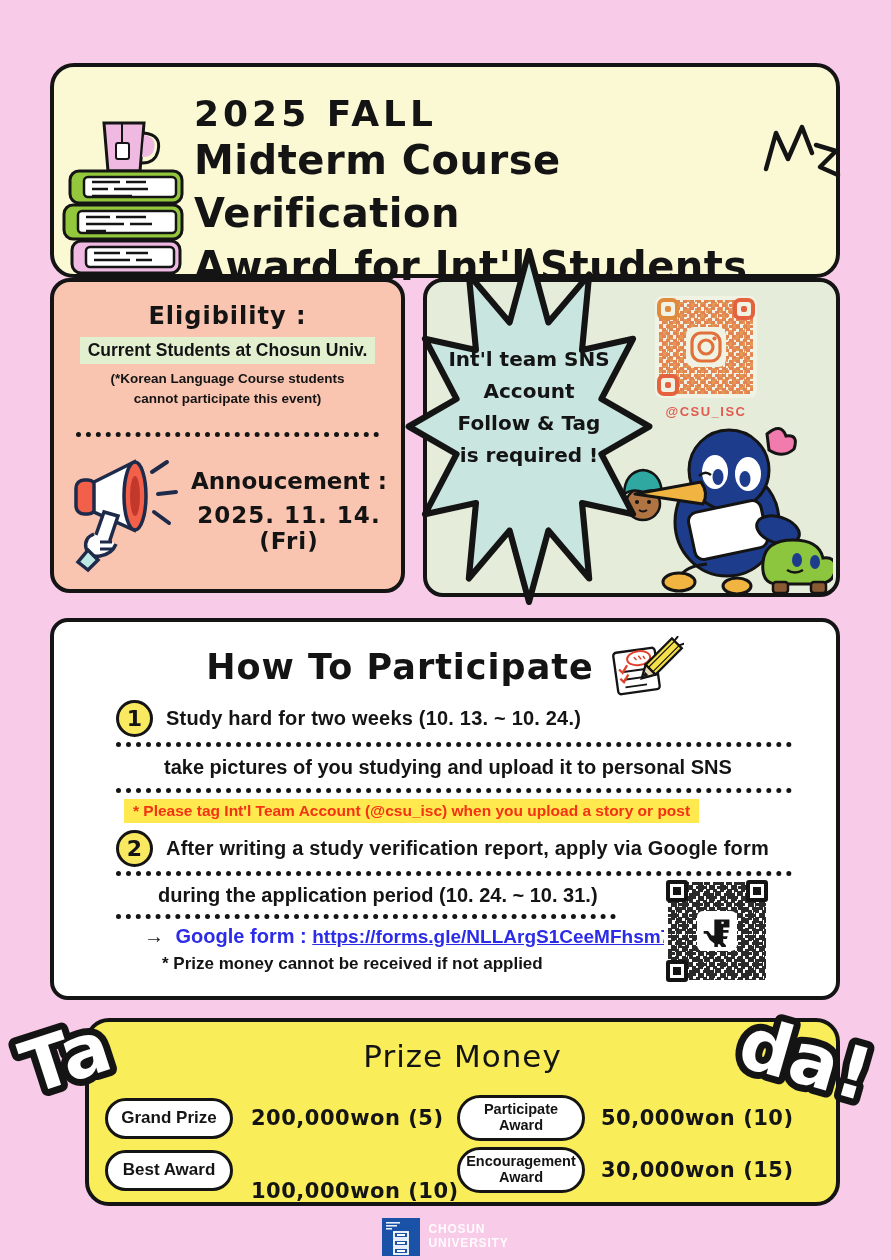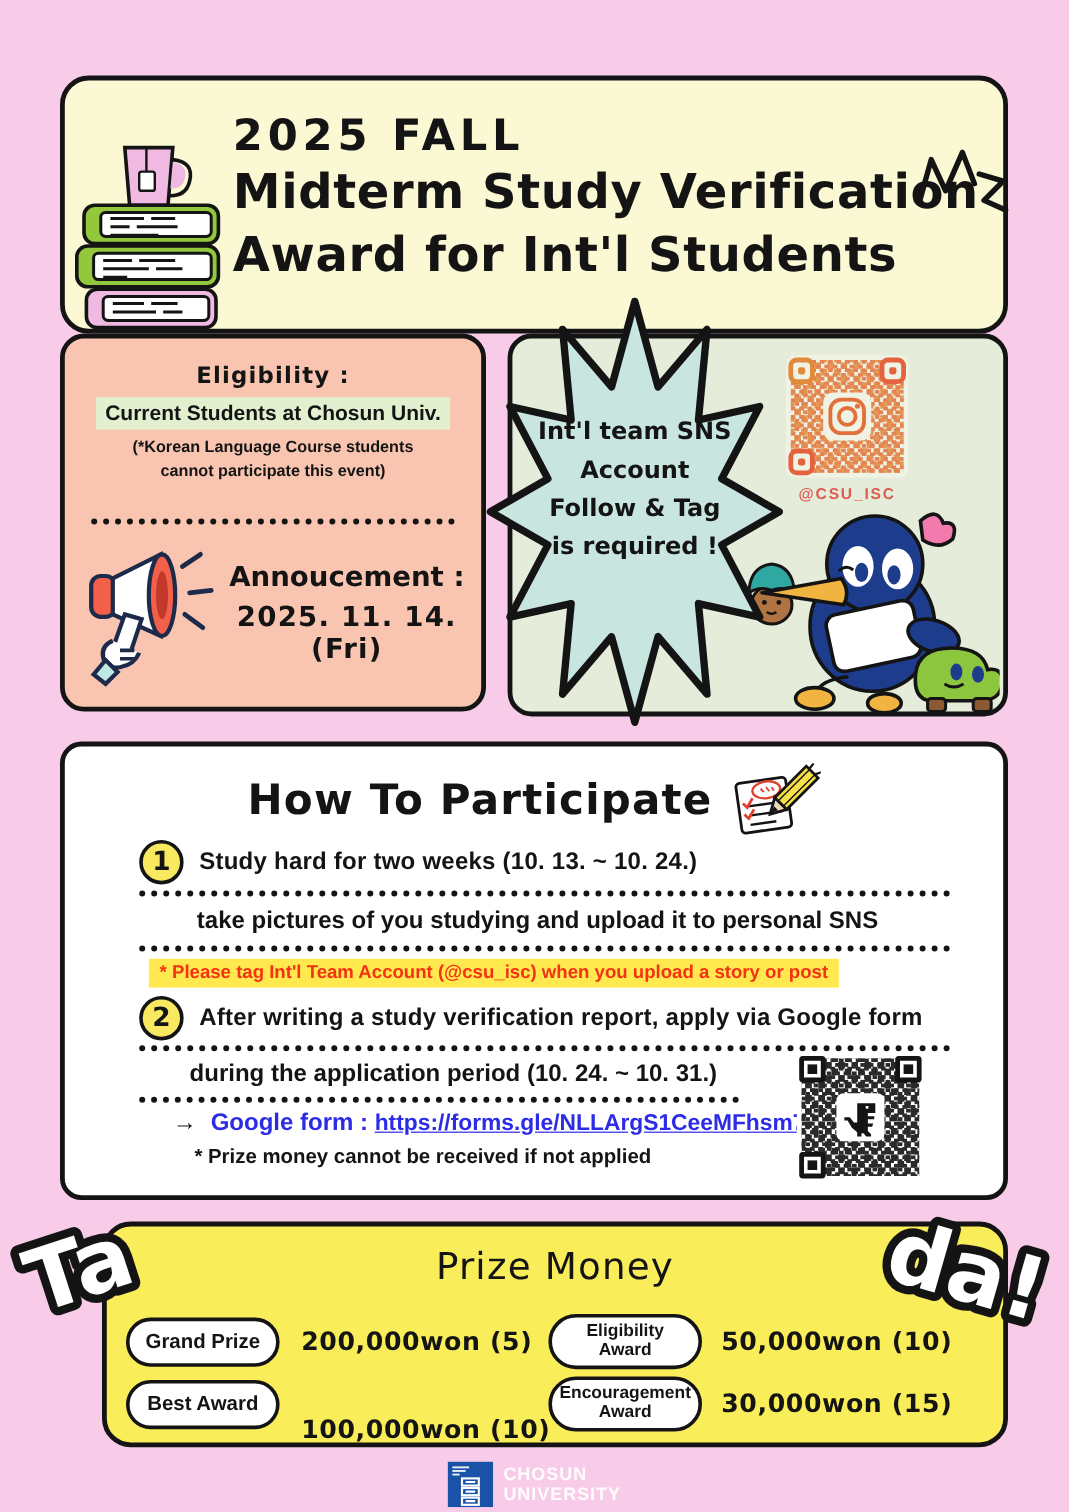--- a/index.html
+++ b/index.html
@@ -11,21 +11,21 @@
   
   #header{left:50px;top:48px;width:790px;height:215px;border-radius:24px;background:#FBF8D4;margin-top:15px;}
   #header .htext{position:absolute;left:140px;top:26px;}
   .season{font-size:36px;font-weight:bold;letter-spacing:4px;}
   .title-line{font-size:40px;font-weight:bold;letter-spacing:0.5px;line-height:1.32;}
   .books-svg{position:absolute;left:8px;top:42px;}
   .doodle-svg{position:absolute;left:706px;top:56px;}
 
   
   #eligibility{left:50px;top:278px;width:355px;height:315px;border-radius:20px;background:#F9C5B1;text-align:center;}
-  .elig-h{margin-top:20px;font-size:19px;font-weight:bold;letter-spacing:1px;}
+  .elig-h{margin-top:20px;font-size:24px;font-weight:bold;letter-spacing:1px;}
   .elig-hl{display:inline-block;margin-top:7px;padding:3px 8px;background:#E2F0D0;font-size:17.5px;font-weight:bold;}
   .elig-note{font-size:13.5px;font-weight:bold;line-height:1.5;margin-top:5px;}
   .dotline{border-top:5px dotted #141414;height:0;}
   #eligibility .dotline{position:absolute;left:22px;right:22px;top:150px;}
   .mega-svg{position:absolute;left:16px;top:168px;}
   .announce{position:absolute;left:128px;top:186px;width:214px;}
   .announce .a1{font-size:23px;font-weight:bold;}
   .announce .a2{font-size:23px;font-weight:bold;margin-top:8px;letter-spacing:1px;}
 
   
@@ -94,21 +94,21 @@
     display:flex;align-items:center;justify-content:center;text-align:center;
     font-weight:bold;line-height:1.08;padding:2px 6px;}
   .pill-big{width:128px;height:41px;font-size:17px;}
   .pill-sm{width:128px;height:46px;font-size:14.5px;}
   .pval{position:absolute;font-size:21px;font-weight:bold;letter-spacing:0.5px;font-family:"DejaVu Sans",sans-serif;}
   .ta-svg{position:absolute;left:-6px;top:998px;z-index:6;}
   .da-svg{position:absolute;left:722px;top:992px;z-index:6;}
 
   
   .footer{position:absolute;left:0;right:0;top:1214px;height:46px;display:flex;align-items:center;justify-content:center;gap:8px;}
-  .wordmark{font-size:15px;font-weight:bold;letter-spacing:0.8px;color:rgba(255,255,255,0.93);line-height:1.15;}
+  .wordmark{font-size:12px;font-weight:bold;letter-spacing:0.8px;color:rgba(255,255,255,0.93);line-height:1.15;}
 </style>
 </head>
 <body>
 
 <div class="poster">
 
   <div class="box" id="header">
     <svg class="books-svg" width="126" height="168" viewBox="0 0 126 168">
 
       <path d="M42 14 h40 l-4 48 h-32 z" fill="#EFB9E2" stroke="#141414" stroke-width="3"></path>
@@ -124,21 +124,21 @@
       <rect x="2" y="96" width="118" height="34" rx="9" fill="#93C83D" stroke="#141414" stroke-width="3"></rect>
       <rect x="16" y="102" width="98" height="22" rx="4" fill="#fff" stroke="#141414" stroke-width="2.5"></rect>
       <path d="M24 108 h24 M54 108 h30 M24 115 h38 M68 115 h22 M24 122 h20" stroke="#141414" stroke-width="2.5"></path>
 
       <rect x="10" y="132" width="108" height="32" rx="9" fill="#EFB9E2" stroke="#141414" stroke-width="3"></rect>
       <rect x="24" y="138" width="88" height="20" rx="4" fill="#fff" stroke="#141414" stroke-width="2.5"></rect>
       <path d="M32 144 h26 M64 144 h22 M32 151 h36 M74 151 h16" stroke="#141414" stroke-width="2.5"></path>
     </svg>
     <div class="htext">
       <div class="season disp">2025 FALL</div>
-      <div class="title-line disp">Midterm Study Verification</div>
+      <div class="title-line disp">Midterm Course Verification</div>
       <div class="title-line disp">Award for Int'l Students</div>
     </div>
     <svg class="doodle-svg" width="84" height="64" viewBox="0 0 84 64">
       <polyline points="6,46 16,10 28,36 42,4 52,30" fill="none" stroke="#141414" stroke-width="4.5" stroke-linecap="round" stroke-linejoin="round"></polyline>
       <polyline points="56,22 76,28 60,44 78,52" fill="none" stroke="#141414" stroke-width="4.5" stroke-linecap="round" stroke-linejoin="round"></polyline>
     </svg>
   </div>
 
   <div class="box" id="eligibility">
     <div class="elig-h disp">Eligibility :</div>
@@ -290,21 +290,21 @@
       </div>
     </div>
   </div>
 
   <div class="box" id="prizebox">
     <div class="prize-title disp">Prize Money</div>
 
     <div class="pill pill-big" style="left:16px;top:76px;">Grand Prize</div>
     <div class="pval" style="left:162px;top:84px;">200,000won  (5)</div>
 
-    <div class="pill pill-sm" style="left:368px;top:73px;">Eligibility Award</div>
+    <div class="pill pill-sm" style="left:368px;top:73px;">Participate Award</div>
     <div class="pval" style="left:512px;top:84px;">50,000won (10)</div>
 
     <div class="pill pill-big" style="left:16px;top:128px;">Best Award</div>
     <div class="pval" style="left:162px;top:136px;margin-top:21px;">100,000won (10)</div>
 
     <div class="pill pill-sm" style="left:368px;top:125px;">Encouragement Award</div>
     <div class="pval" style="left:512px;top:136px;">30,000won (15)</div>
   </div>
 
   <svg class="ta-svg" width="150" height="122" viewBox="0 0 150 122">

